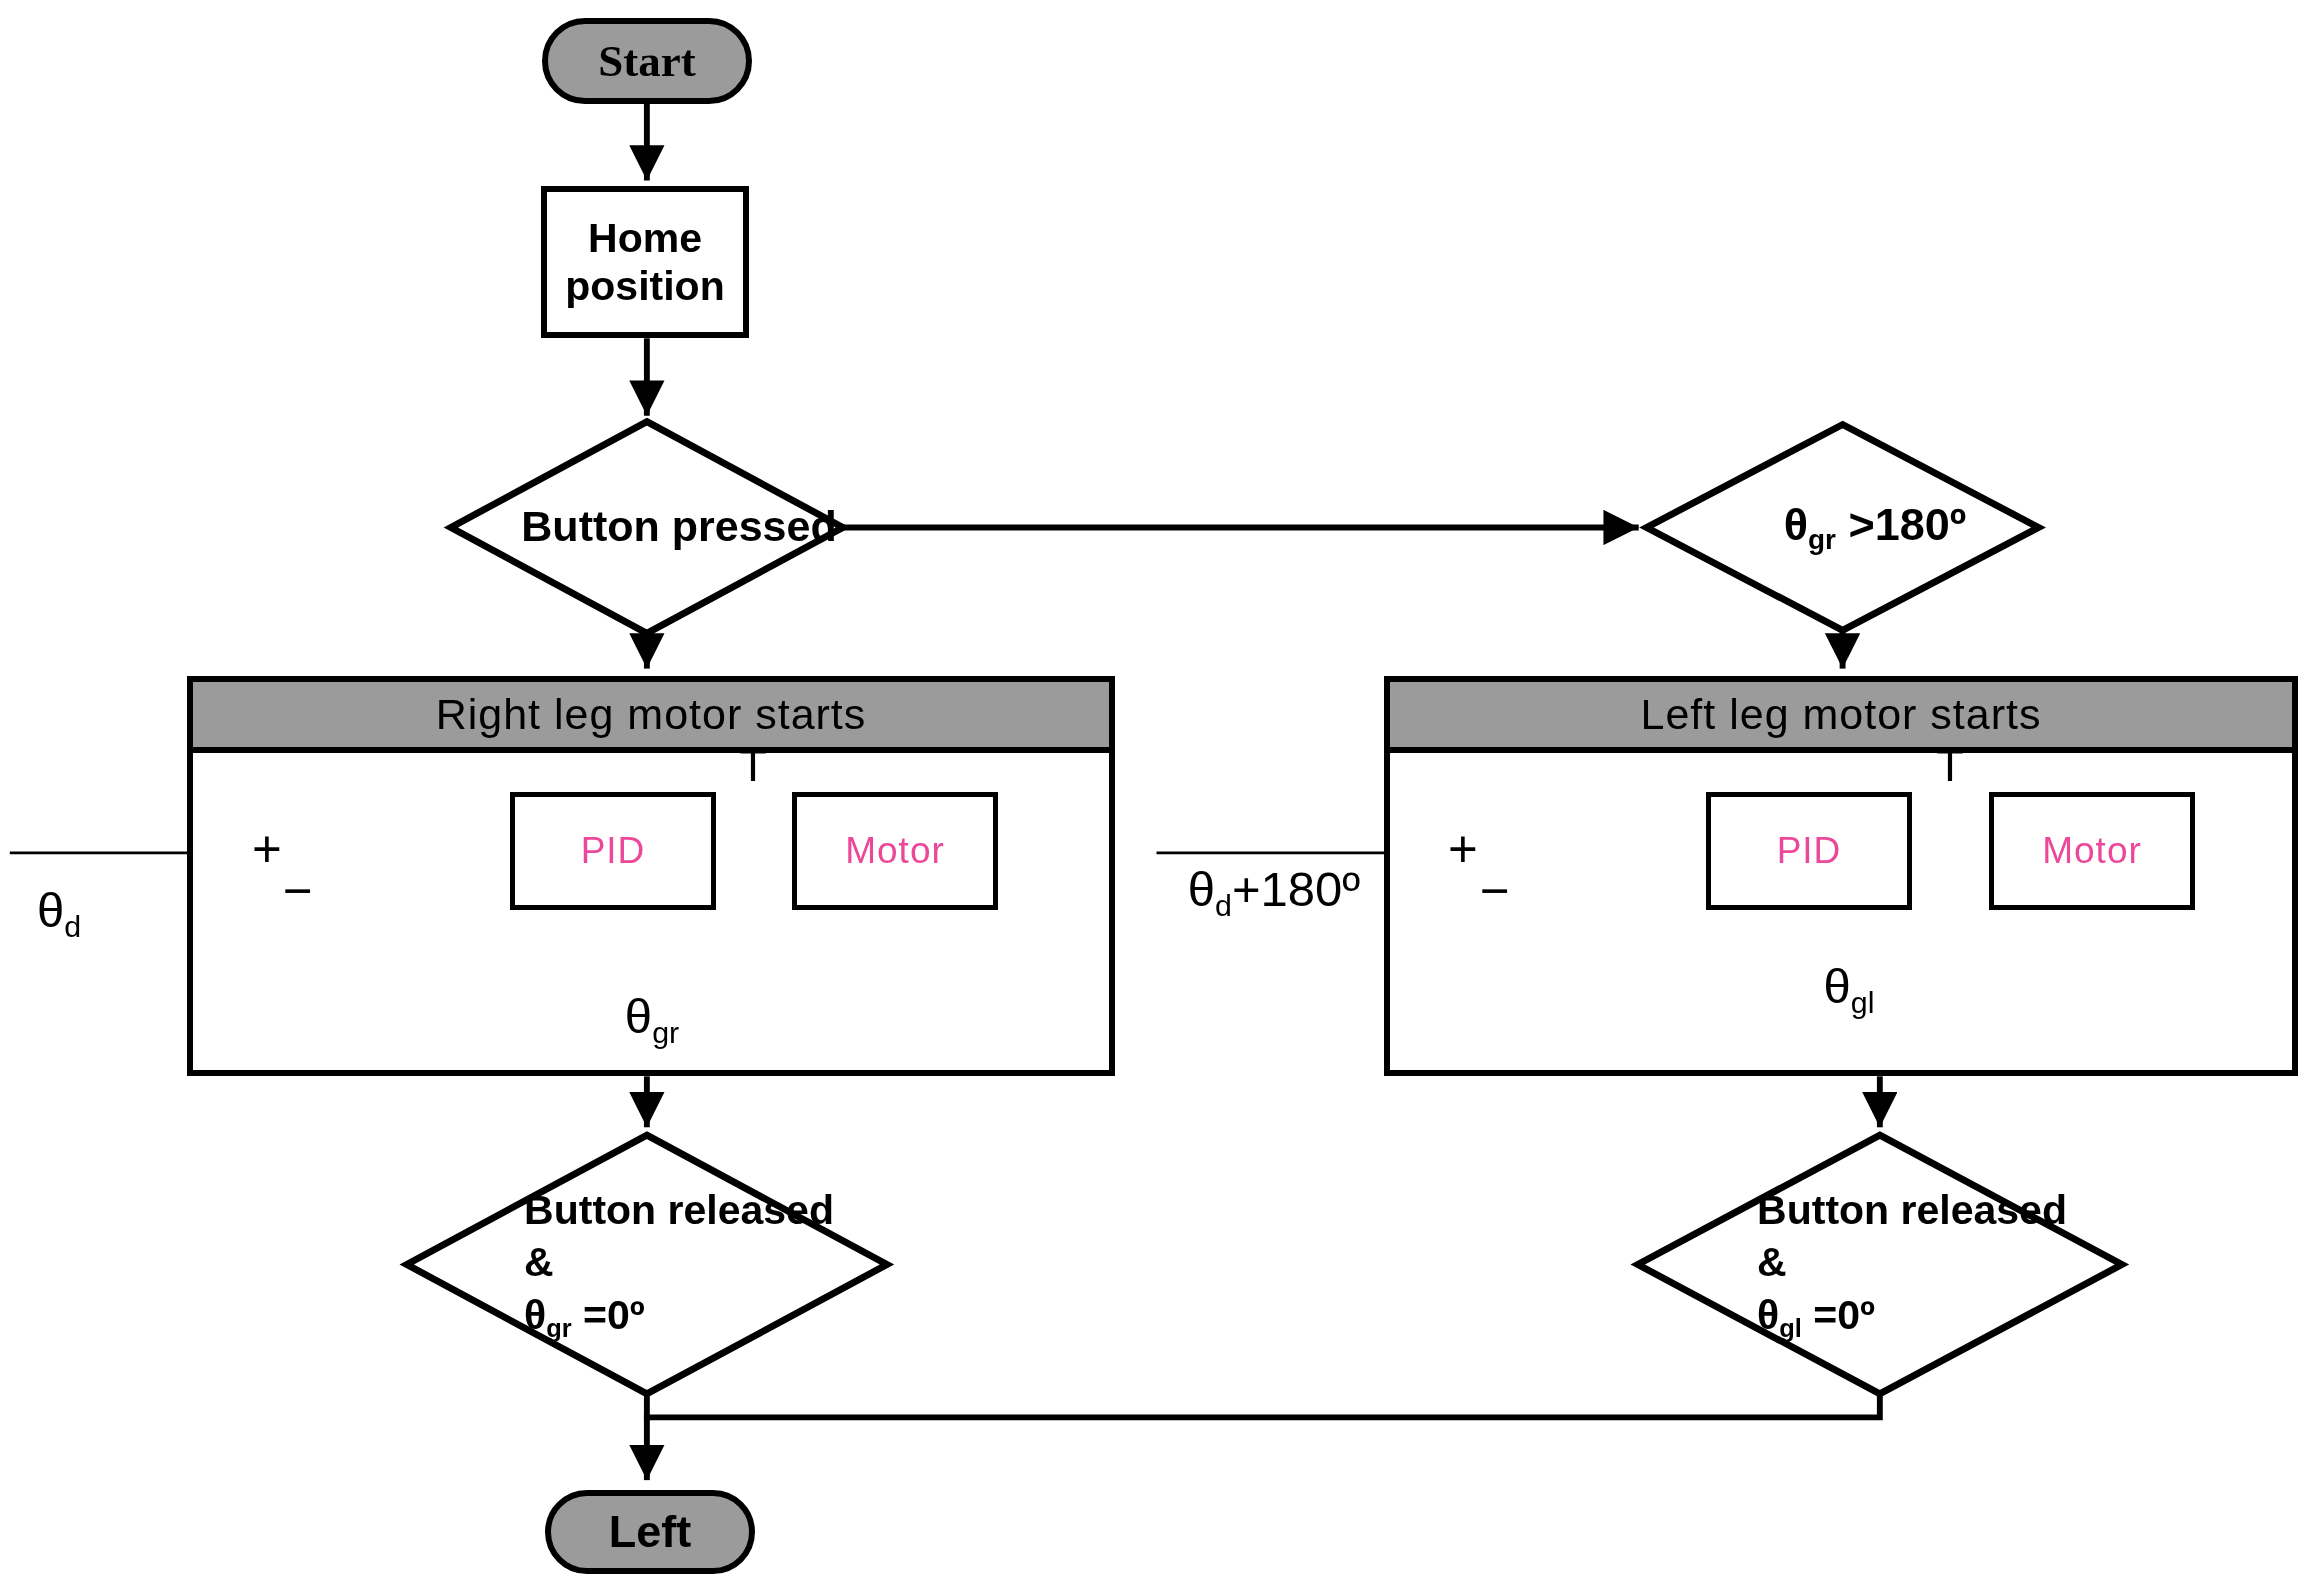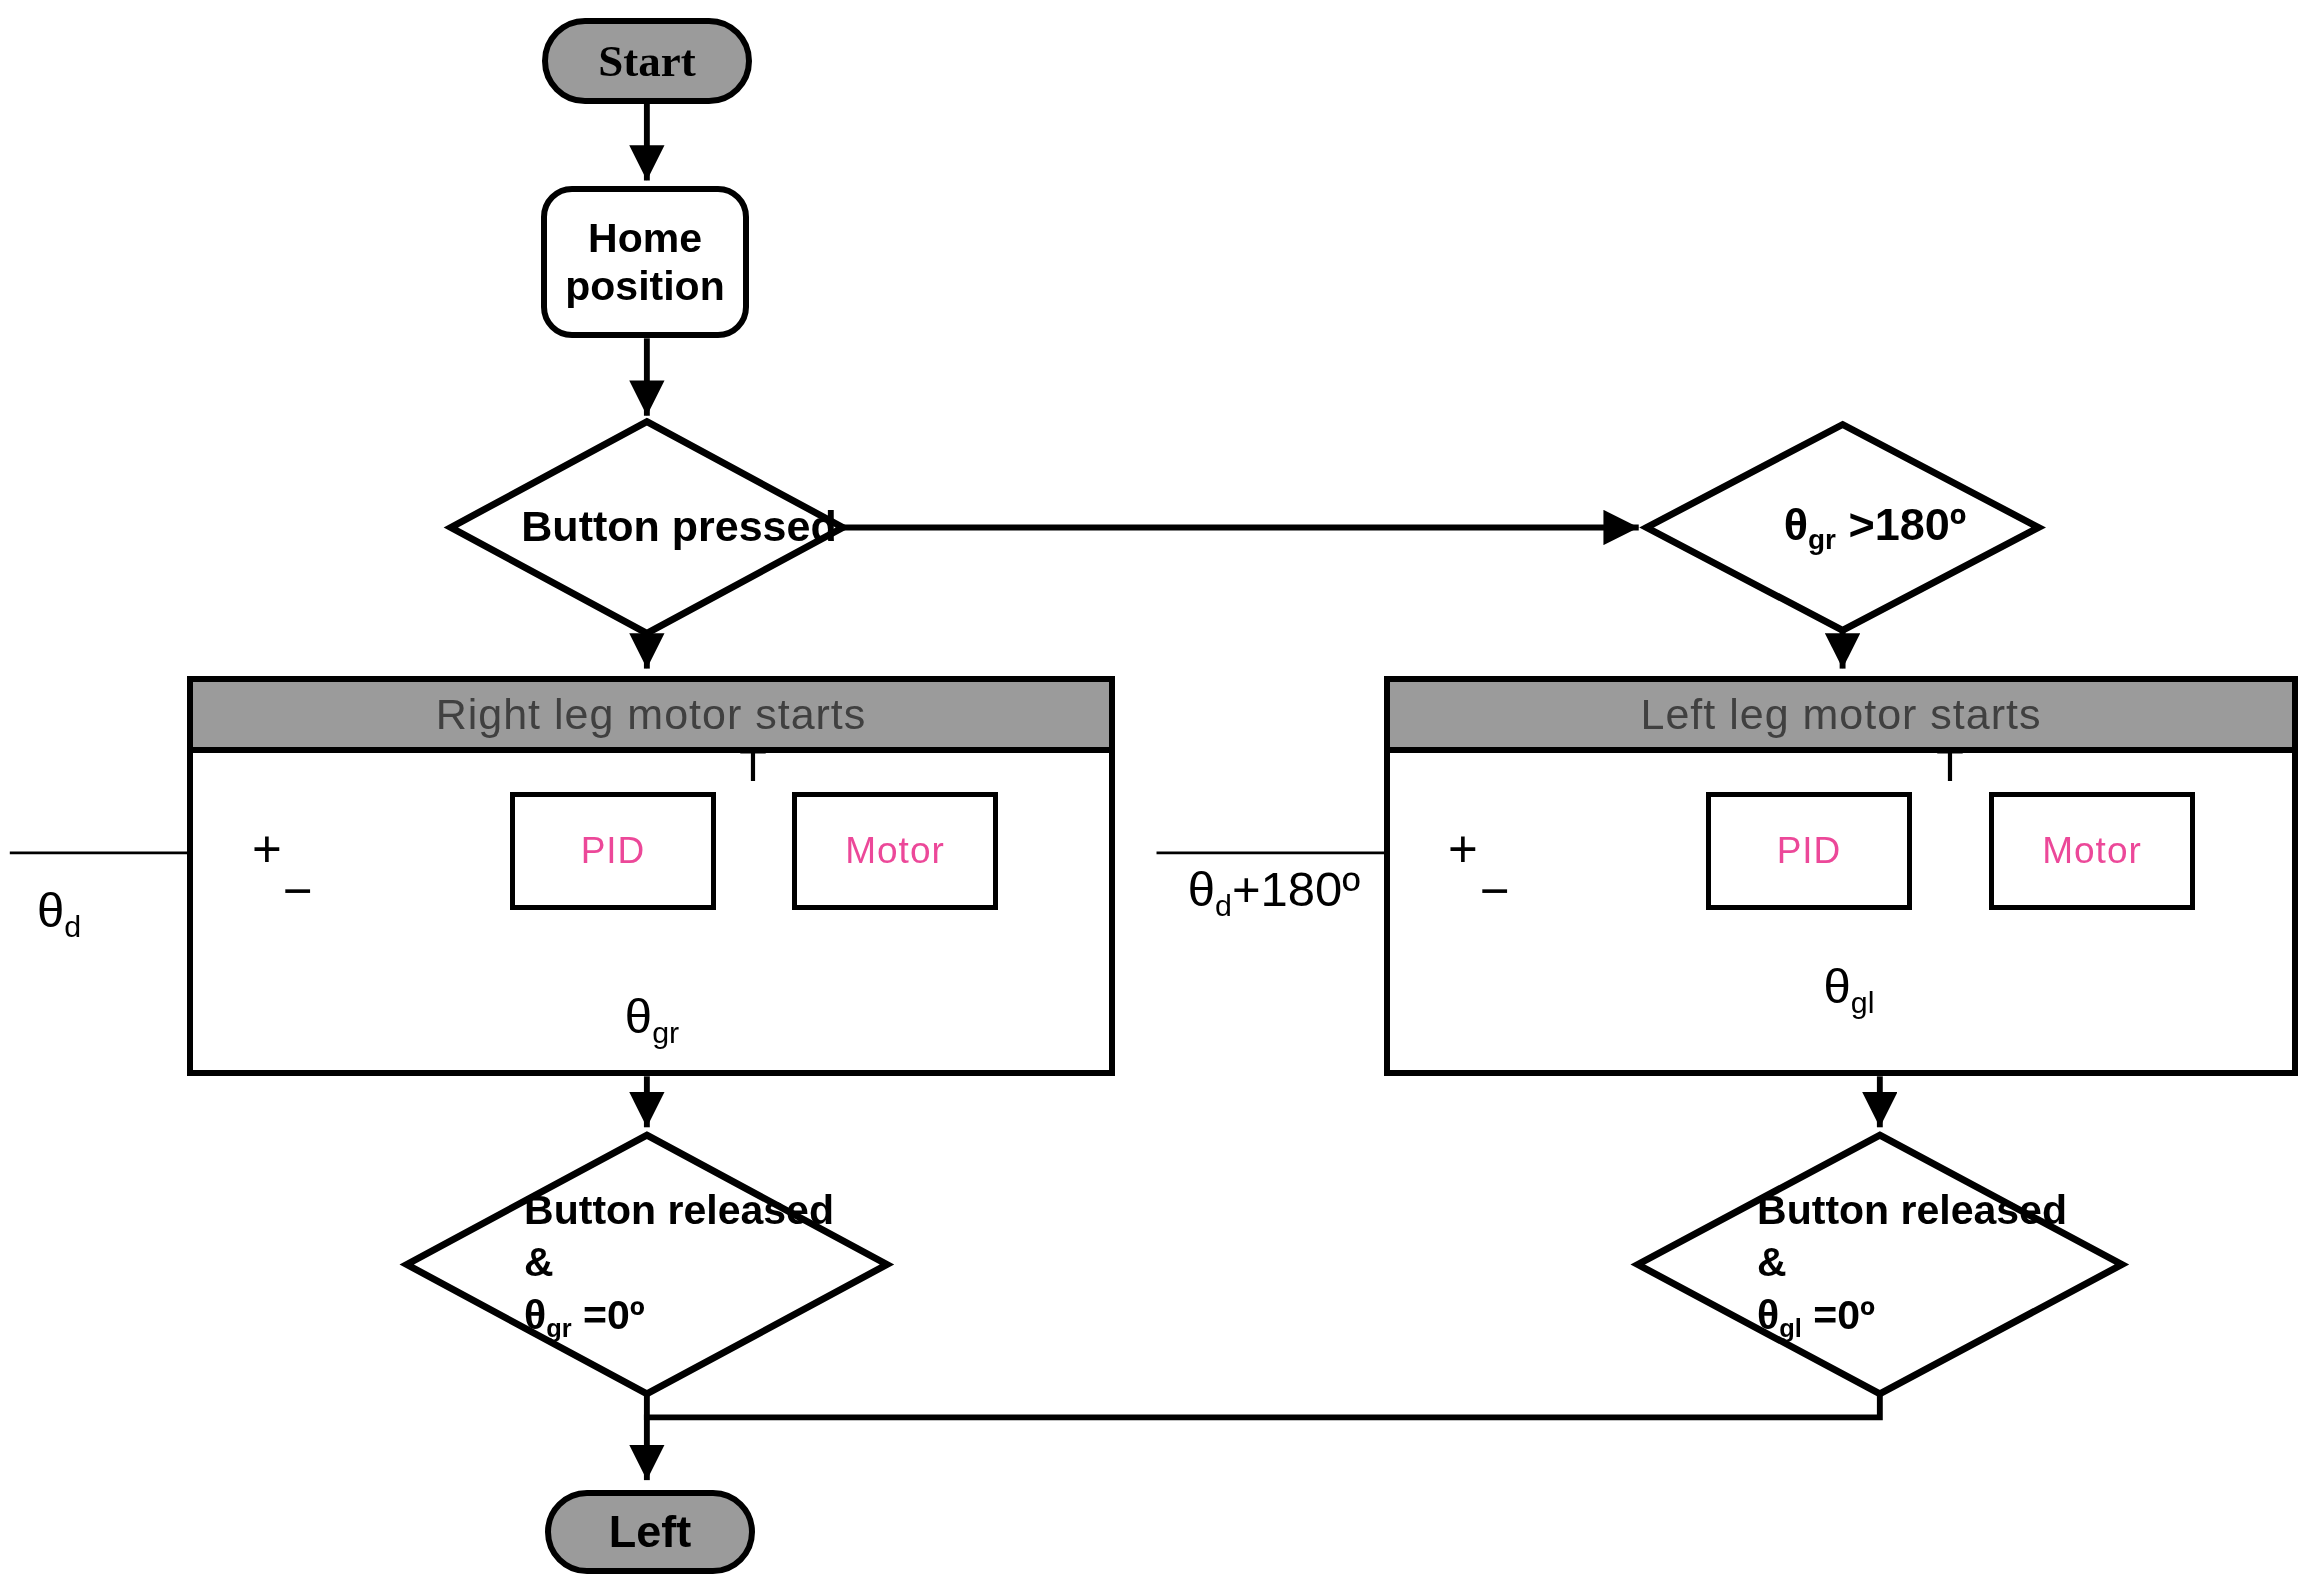--- a/index.html
+++ b/index.html
@@ -3,37 +3,37 @@
 <meta charset="utf-8">
 <style>
   html,body{margin:0;padding:0;background:#ffffff;}
   .canvas{
     position:relative;width:2315px;height:1594px;background:#ffffff;
     font-family:"Liberation Sans",sans-serif;color:#000;overflow:hidden;
   }
   .layer{position:absolute;left:0;top:0;}
   .node{
     position:absolute;box-sizing:border-box;display:flex;
-    align-items:center;justify-content:center;text-align:center;border-radius:31px;
+    align-items:center;justify-content:center;text-align:center;
   }
   .pill{
     background:#9b9b9b;border:6.9px solid #000;border-radius:45px;
     font-weight:700;font-size:45px;
   }
   .rect{
     background:#ffffff;border:6.9px solid #000;font-weight:700;
     font-size:41px;line-height:1.18;flex-direction:column;
   }
   .container{
     position:absolute;box-sizing:border-box;border:6.9px solid #000;background:#ffffff;
   }
   .hdr{
     height:65px;background:#9b9b9b;border-bottom:6.9px solid #000;
     display:flex;align-items:center;justify-content:center;
-    font-size:43px;font-weight:400;color:#404040;letter-spacing:1px;
+    font-size:43px;font-weight:400;color:#000000;letter-spacing:1px;
   }
   .sbox{
     position:absolute;box-sizing:border-box;border:5.9px solid #000;background:#ffffff;
     display:flex;align-items:center;justify-content:center;
     font-size:37px;color:#ec4899;letter-spacing:1px;
   }
   .lbl{
     position:absolute;transform:translate(-50%,-50%);
     white-space:nowrap;font-size:49px;font-weight:400;
   }

